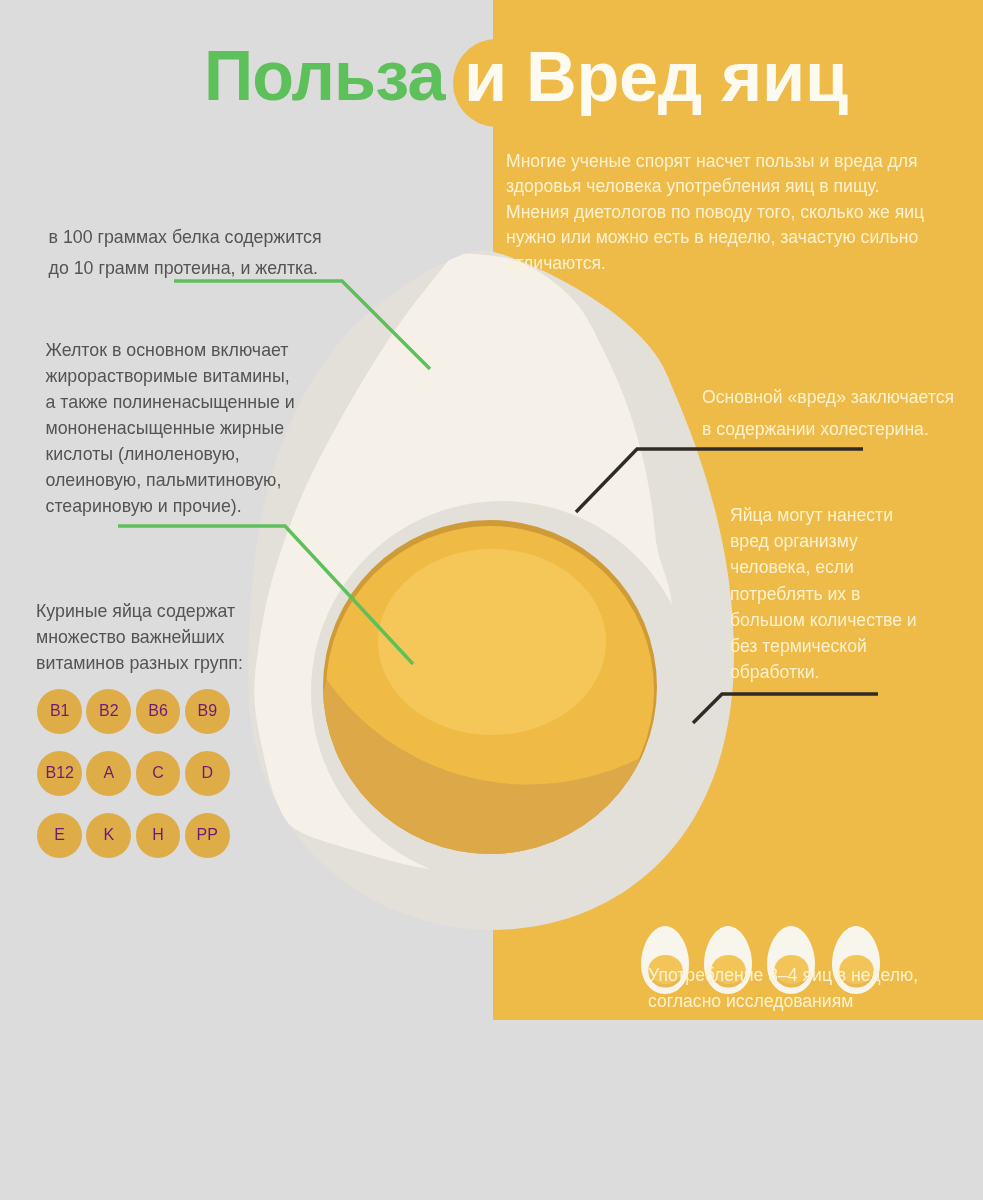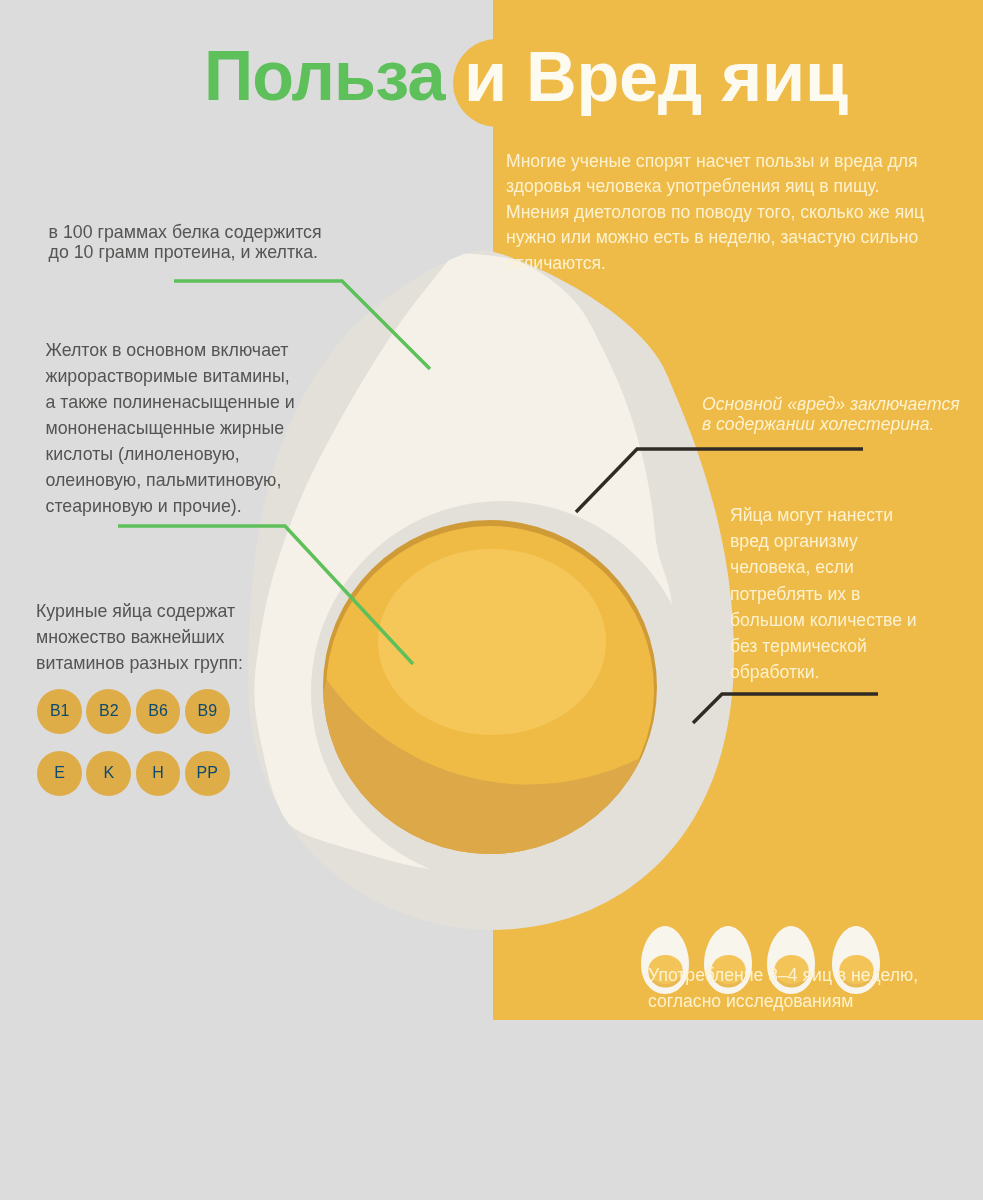--- a/index.html
+++ b/index.html
@@ -15,32 +15,32 @@
   #title-green{left:203.5px;top:40px;font-size:71px;font-weight:bold;color:#5ec05a;letter-spacing:-0.9px;line-height:1;
                transform:scaleX(0.963);transform-origin:left top;}
   #title-white{left:464px;top:40.5px;font-size:71px;font-weight:bold;color:#fdfaf0;letter-spacing:-0.3px;line-height:1;
                transform:scaleX(0.989);transform-origin:left top;}
 
   
   .body-dark{color:#555453;font-size:17.8px;line-height:26px;}
   .body-light{color:#fdf2cf;font-size:17.6px;line-height:25.6px;}
 
   #intro{left:506px;top:148.5px;line-height:25.5px;}
-  #protein{left:48.5px;top:222px;line-height:20px;}
+  #protein{left:48.5px;top:222px;line-height:31px;}
   #yolk-text{left:45.5px;top:336.5px;}
   #vit-intro{left:36px;top:598px;}
-  #cholesterol{left:702px;top:394px;line-height:20px;font-style:italic;}
+  #cholesterol{left:702px;top:381px;line-height:32px;}
   #harm{left:730px;top:502px;line-height:26.2px;}
   #weekly{left:648px;top:962px;line-height:26px;}
 
   
   #vitamins{position:absolute;left:37.3px;top:689px;}
   .vrow{display:flex;gap:4.4px;margin-bottom:17.2px;}
   .vbadge{width:44.8px;height:44.8px;border-radius:50%;background:#dfad47;
-          color:#0c4a6e;font-size:16px;display:flex;align-items:center;
+          color:#701a75;font-size:16px;display:flex;align-items:center;
           justify-content:center;line-height:1;}
 </style>
 </head>
 <body>
 
 <div id="stage">
 
   <svg class="layer" id="bg" viewBox="0 0 983 1200">
     <rect x="0" y="0" width="983" height="1200" fill="#dcdcdc"></rect>
     <rect x="493" y="0" width="490" height="1200" fill="#eeba48"></rect>
@@ -134,19 +134,25 @@
 смерти — на 8%.</div>
 
   <div id="vitamins">
       <div class="vrow">
         <div class="vbadge">B1</div>
         <div class="vbadge">B2</div>
         <div class="vbadge">B6</div>
         <div class="vbadge">B9</div>
       </div>
       <div class="vrow">
+        <div class="vbadge">B12</div>
+        <div class="vbadge">A</div>
+        <div class="vbadge">C</div>
+        <div class="vbadge">D</div>
+      </div>
+      <div class="vrow">
         <div class="vbadge">E</div>
         <div class="vbadge">K</div>
         <div class="vbadge">H</div>
         <div class="vbadge">PP</div>
       </div>
     </div>
 </div>
 
 </body></html>

